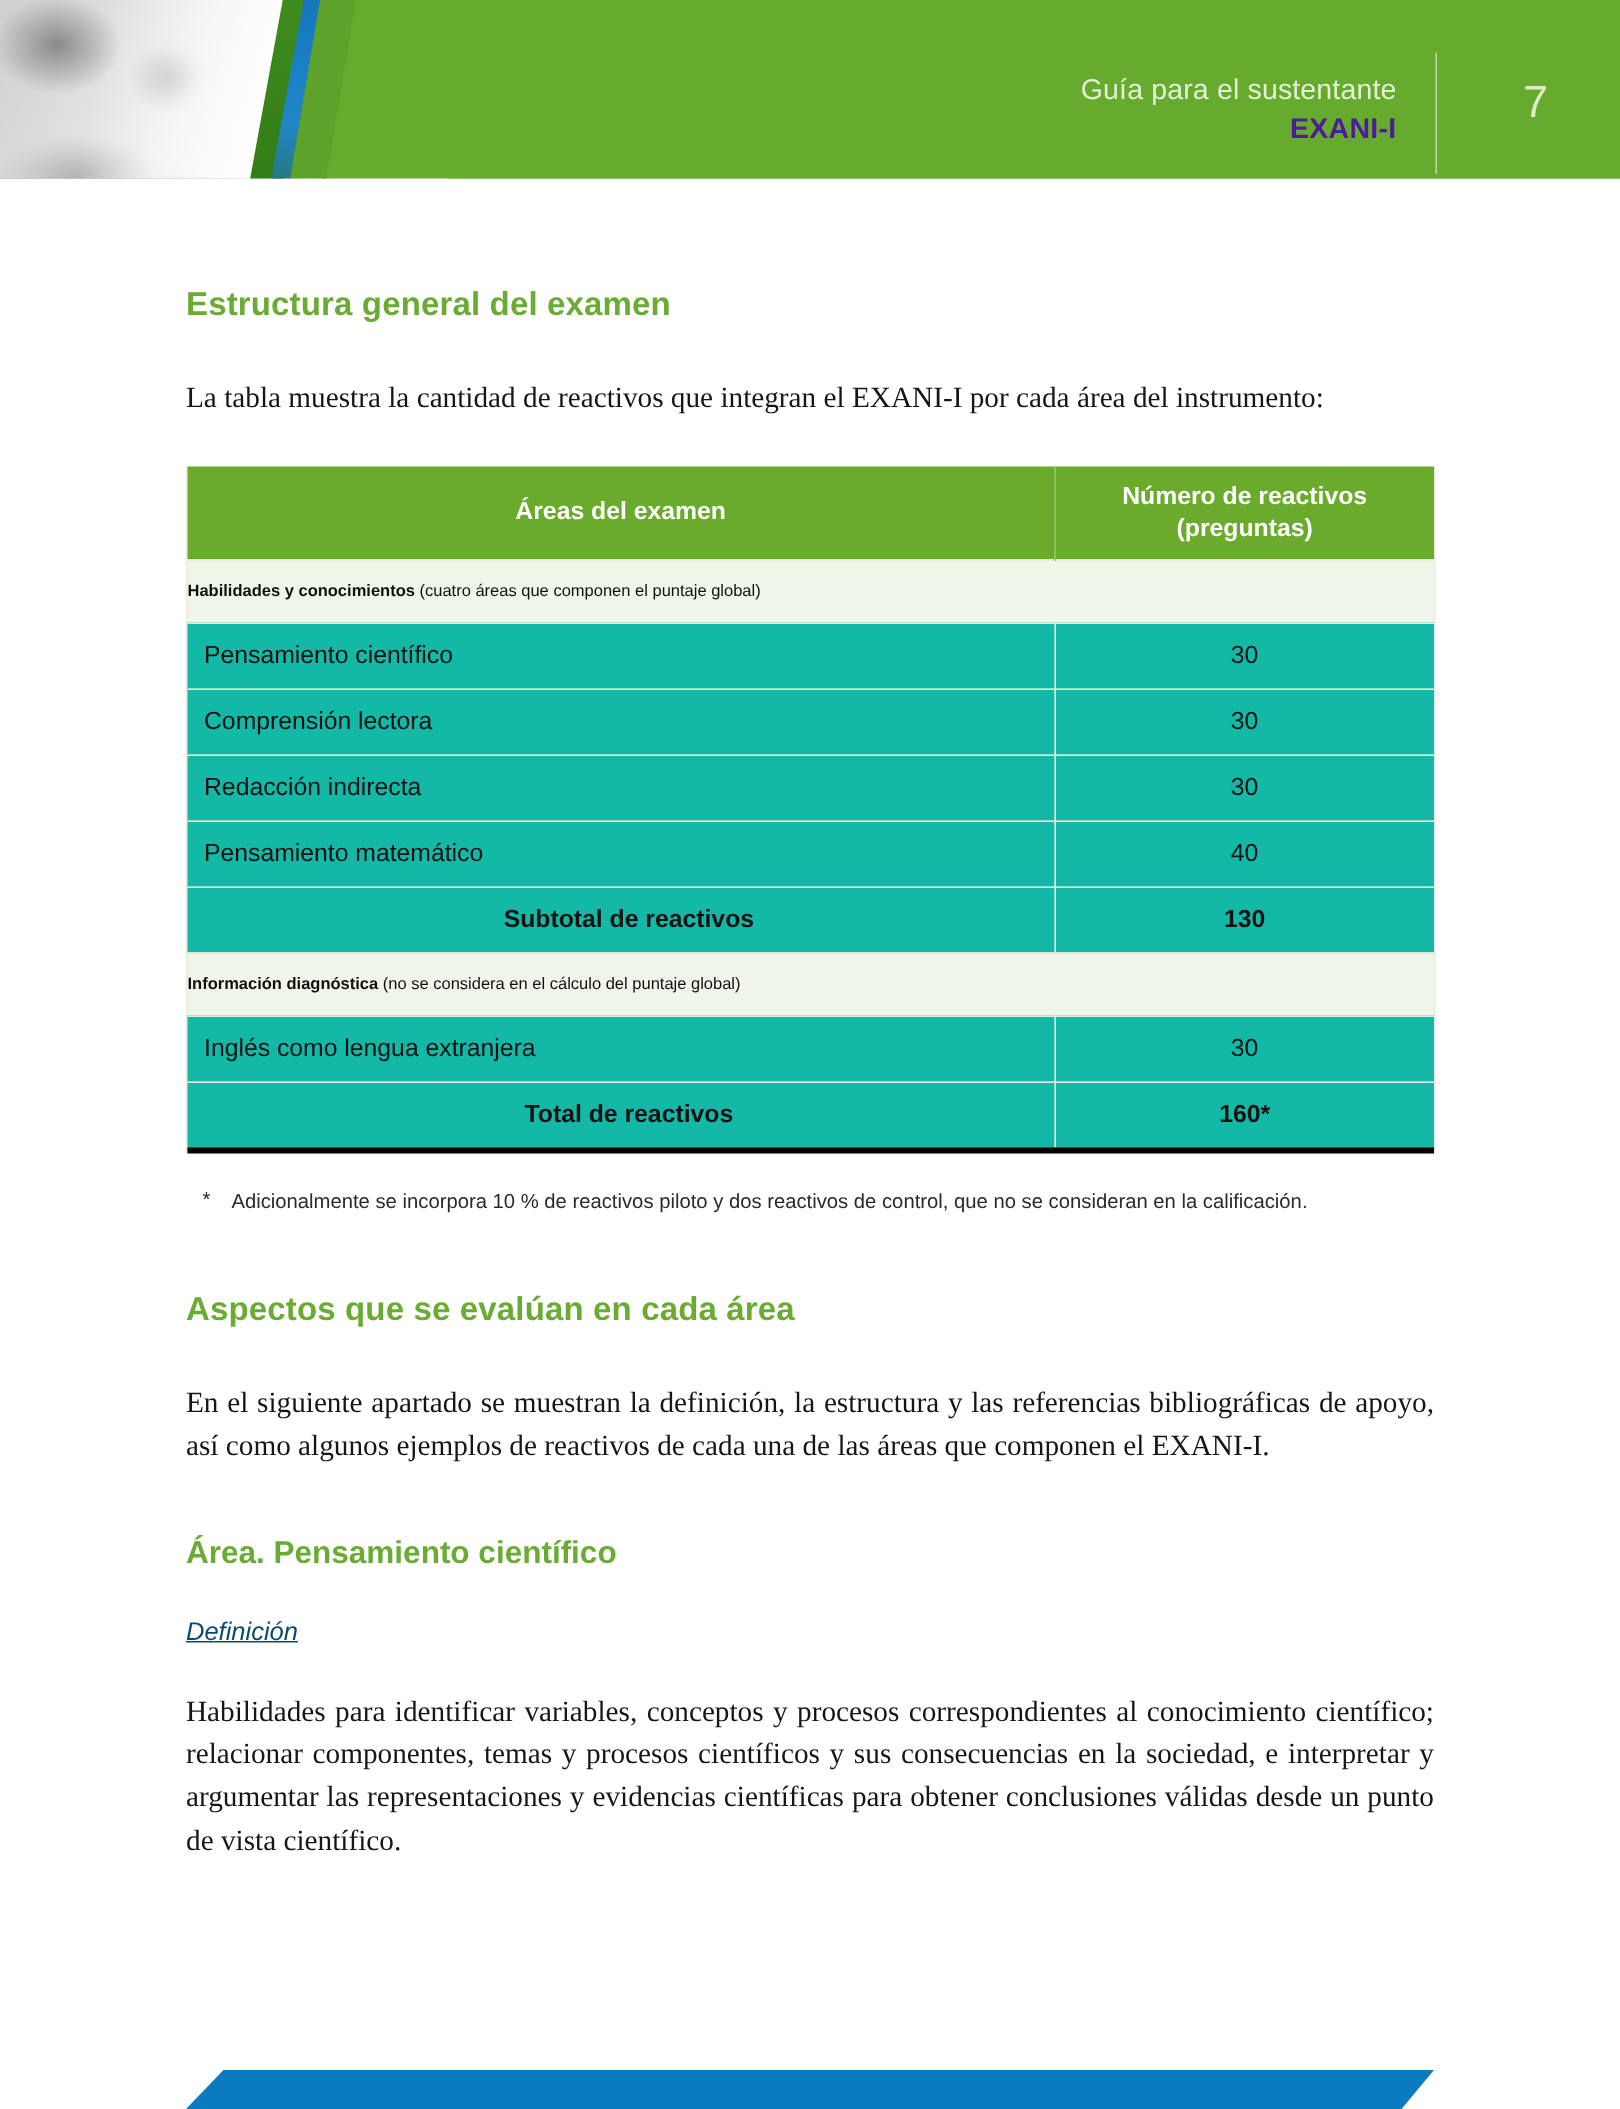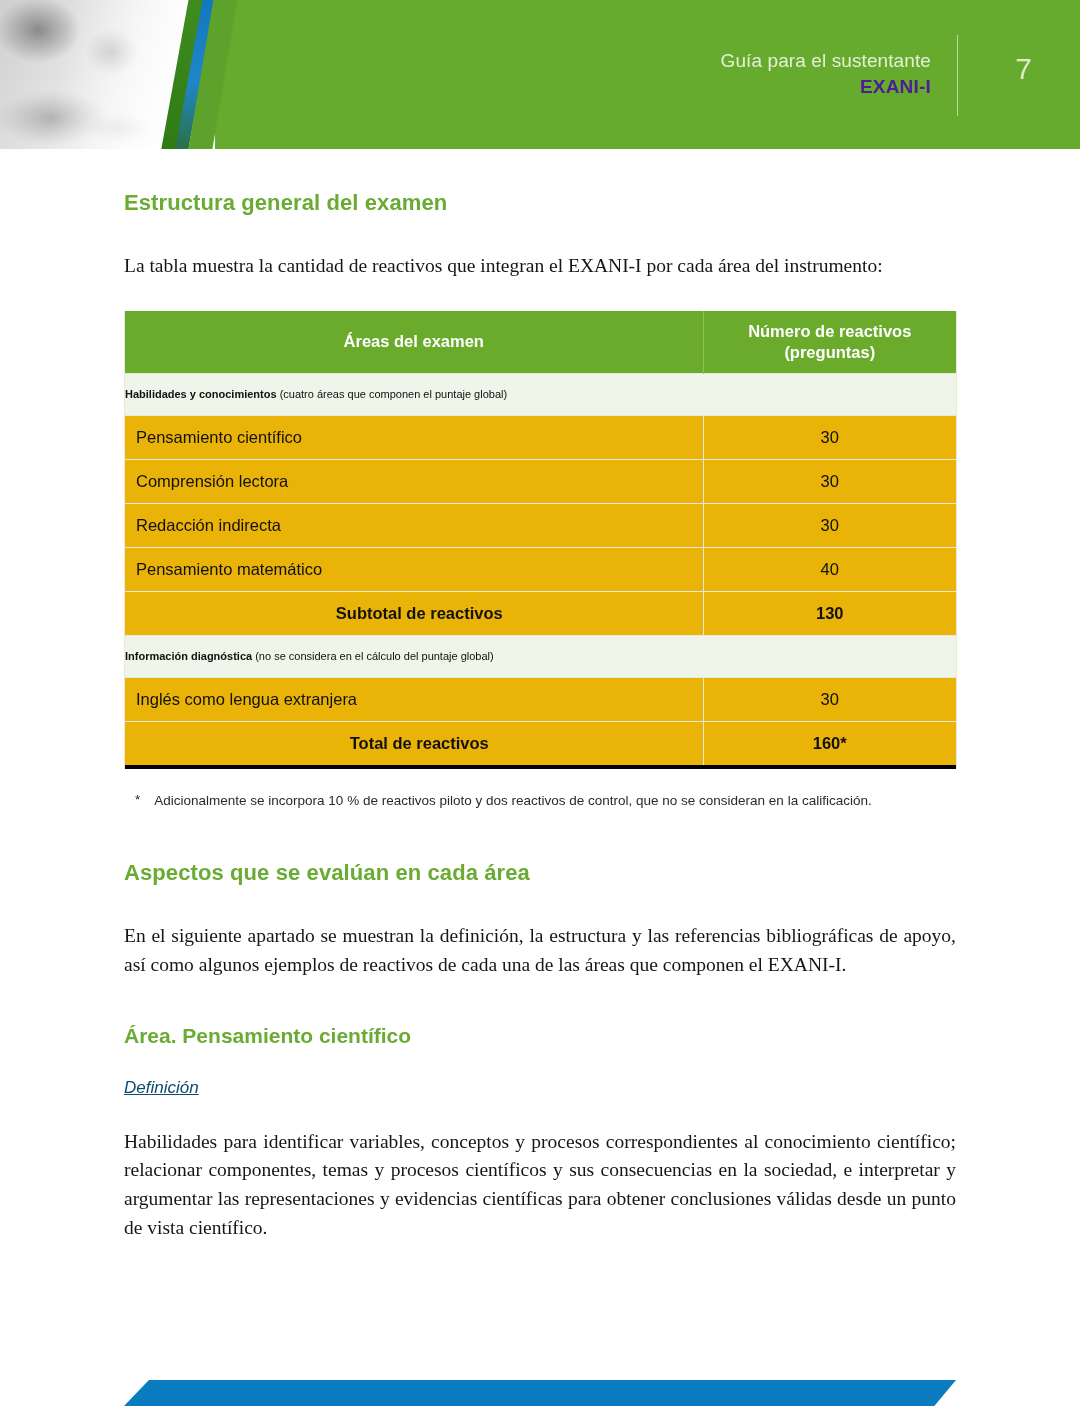--- a/index.html
+++ b/index.html
@@ -15,21 +15,21 @@
     overflow: hidden;
     font-family: "Liberation Sans", sans-serif;
     color: #1a1a1a;
   }
 
   
   .page-header {
     position: absolute;
     left: 0; top: 0;
     width: 1080px;
-    height: 149px;
+    height: 119px;
     background: #67ab2e;
     overflow: hidden;
   }
   
   .header-photo {
     position: absolute;
     left: 0; top: 0;
     width: 215px;
     height: 149px;
     background:
@@ -175,21 +175,21 @@
     border-bottom: 1px solid #e6ecdb;
   }
   .group-row td .grp-strong { font-weight: bold; }
   .group-row td .grp-normal { font-weight: normal; }
 
   .data-row td {
     height: 43px;
     vertical-align: middle;
     font-size: 16.5px;
     color: #111;
-    background: #eab308;
+    background: #14b8a6;
     border-bottom: 1px solid #ece8d8;
   }
   .data-row td.cell-area {
     padding-left: 11px;
     text-align: left;
     border-right: 1px solid #ece8d8;
   }
   .data-row td.cell-num {
     text-align: center;
   }

